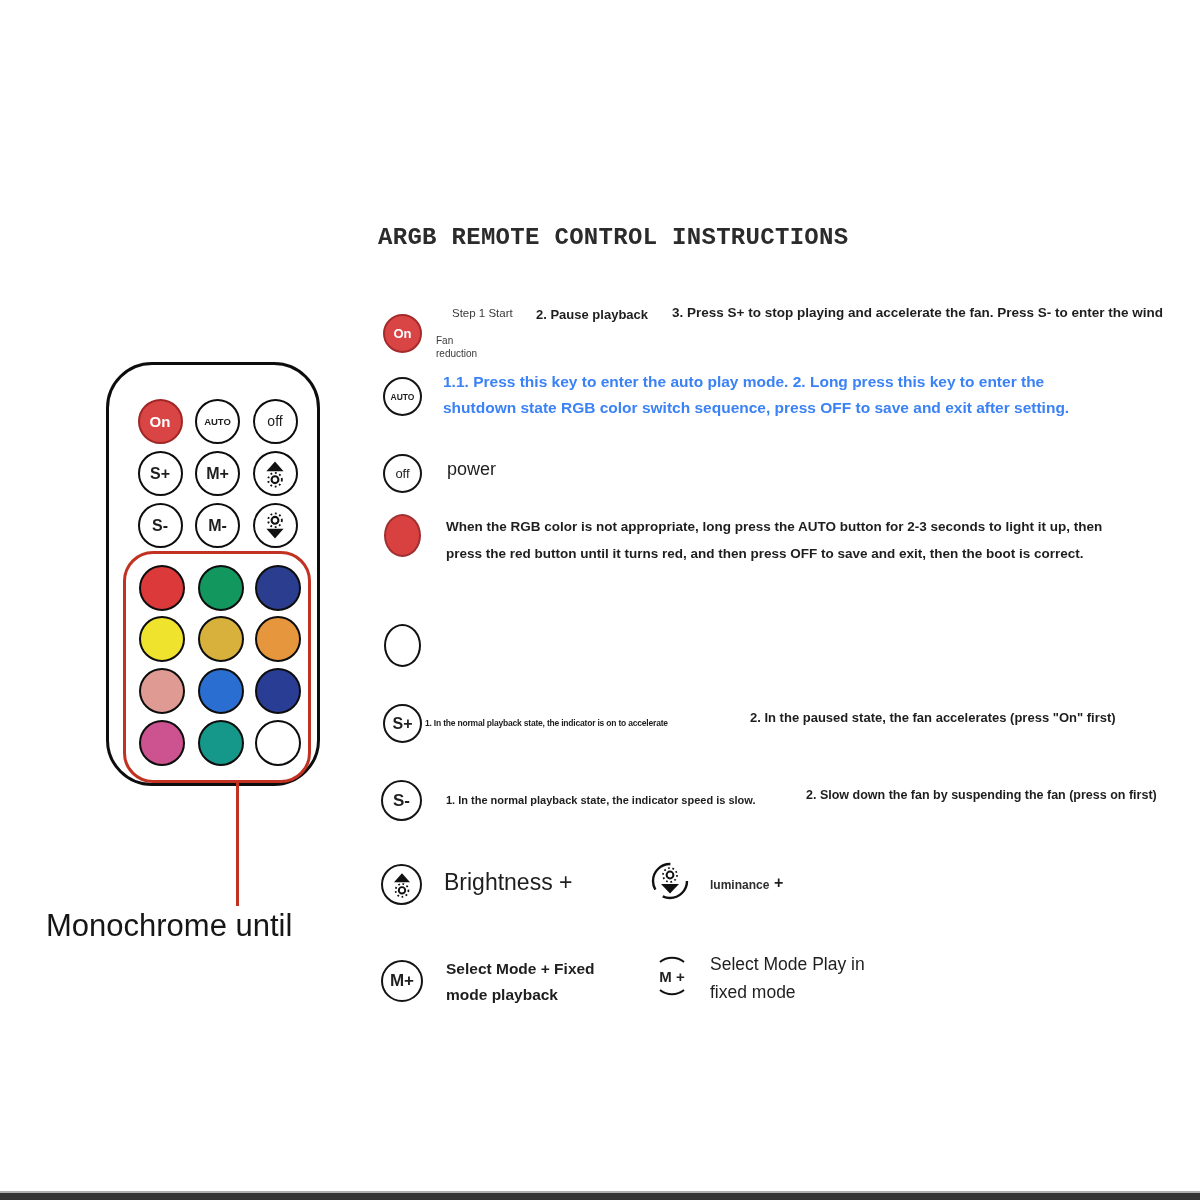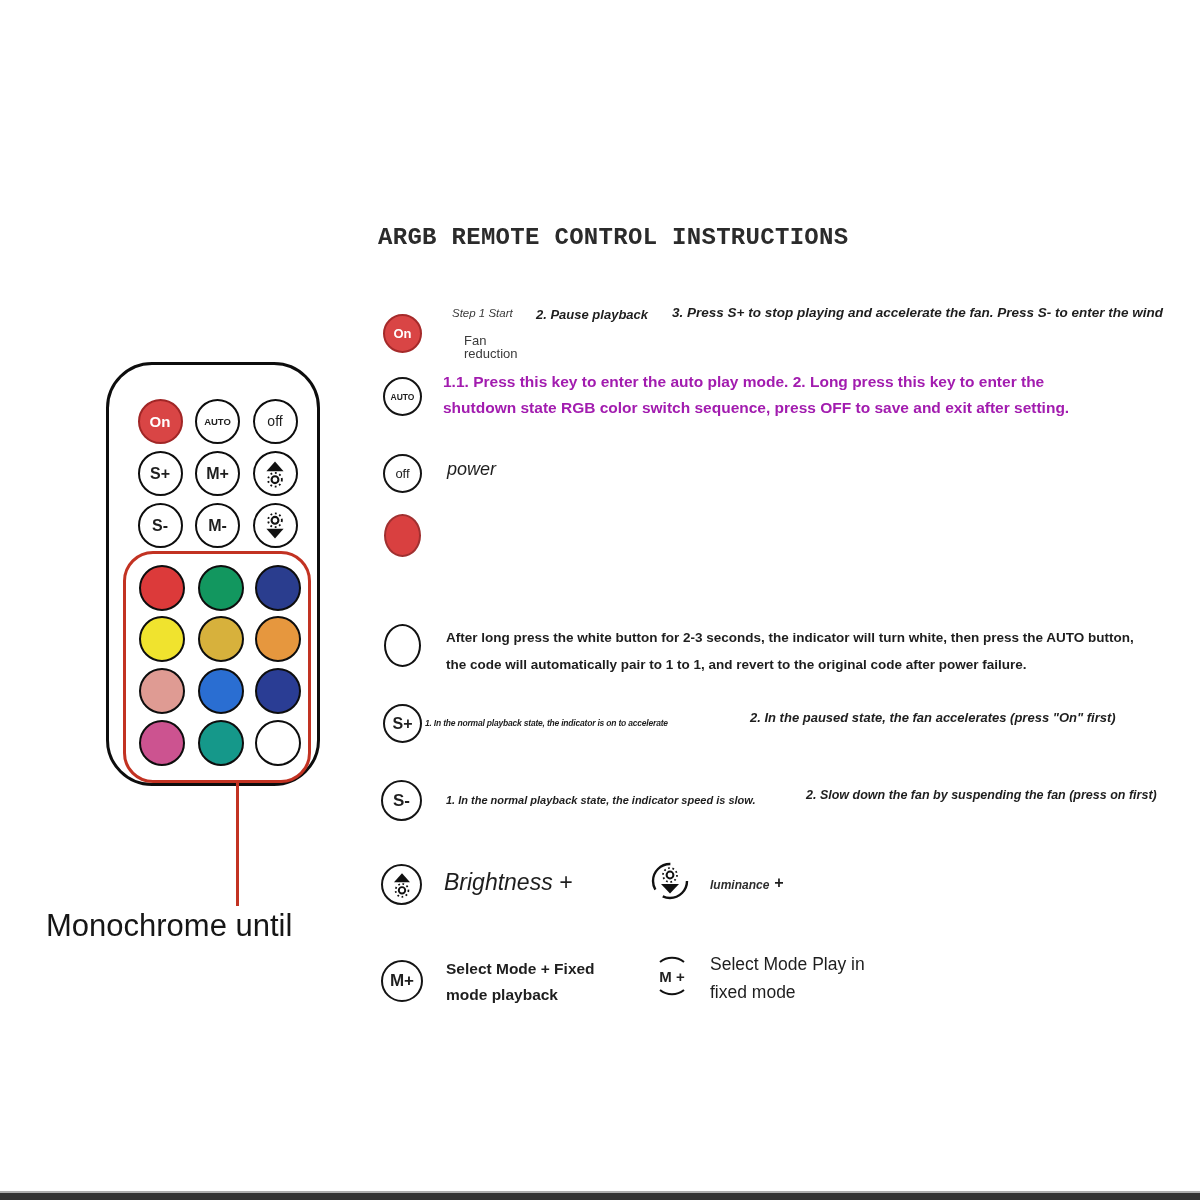--- a/index.html
+++ b/index.html
@@ -13,21 +13,21 @@
   .key{position:absolute;width:45px;height:45px;border-radius:50%;border:2.5px solid #0d0d0d;
        box-sizing:border-box;background:#fff;display:flex;align-items:center;justify-content:center;}
   .red-box{position:absolute;left:14px;top:186px;width:188px;height:232px;border:3px solid #c23222;
            border-radius:30px;box-sizing:border-box;}
   .ckey{position:absolute;width:46px;height:46px;border-radius:50%;border:2.5px solid #0d0d0d;box-sizing:border-box;}
   .red-line{position:absolute;left:236px;top:782px;width:3px;height:124px;background:#c23222;}
   .mono-label{font-size:31px;font-weight:500;color:#161616;white-space:nowrap;}
   
   .icir{position:absolute;border-radius:50%;border:2.5px solid #141414;box-sizing:border-box;background:#fff;
         display:flex;align-items:center;justify-content:center;}
-  .t{position:absolute;white-space:nowrap;font-style:italic;}
+  .t{position:absolute;white-space:nowrap;}
   .wrap{position:absolute;}
   .b600{font-weight:600;}
   .arcwrap{position:absolute;display:flex;align-items:center;justify-content:center;}
   .arcwrap span{position:absolute;font-size:15px;font-weight:600;color:#222;}
 </style>
 </head>
 <body>
 
 <div class="page">
 
@@ -89,38 +89,38 @@
     </div>
   </div>
 
   <div class="red-line"></div>
   <div class="abs mono-label" style="left:46px;top:908px;">Monochrome until</div>
 
   <div class="icir" style="left:383px;top:314px;width:39px;height:39px;background:#d94545;border-color:#a52a2a;">
     <span style="color:#fff;font-size:13px;font-weight:700;">On</span>
   </div>
   <div class="t" style="left:452px;top:307px;font-size:11.5px;font-weight:500;color:#3a3a3a;">Step 1 Start</div>
-  <div class="wrap" style="left:464px;top:334px;width:58px;font-size:13px;line-height:13px;color:#3a3a3a;">Fan reduction</div>
+  <div class="wrap" style="left:436px;top:334px;width:58px;font-size:10px;line-height:13px;color:#3a3a3a;">Fan reduction</div>
   <div class="t b600" style="left:536px;top:307px;font-size:13px;">2. Pause playback</div>
   <div class="t b600" style="left:672px;top:305px;font-size:13.5px;">3. Press S+ to stop playing and accelerate the fan. Press S- to enter the wind</div>
 
   <div class="icir" style="left:383px;top:377px;width:39px;height:39px;">
     <span style="font-size:8.5px;font-weight:700;">AUTO</span>
   </div>
-  <div class="wrap b600" style="left:443px;top:369px;width:650px;font-size:15.5px;line-height:26px;color:#a21caf;">1.1. Press this key to enter the auto play mode. 2. Long press this key to enter the shutdown state RGB color switch sequence, press OFF to save and exit after setting.</div>
+  <div class="wrap b600" style="left:443px;top:369px;width:650px;font-size:15.5px;line-height:26px;color:#3b82f6;">1.1. Press this key to enter the auto play mode. 2. Long press this key to enter the shutdown state RGB color switch sequence, press OFF to save and exit after setting.</div>
 
   <div class="icir" style="left:383px;top:454px;width:39px;height:39px;">
     <span style="font-size:13px;font-weight:500;">off</span>
   </div>
   <div class="t" style="left:447px;top:459px;font-size:18px;font-weight:500;text-align:right;">power</div>
 
   <div class="abs" style="left:384px;top:514px;width:37px;height:43px;border-radius:50%;background:#d94040;border:2px solid #a03030;box-sizing:border-box;"></div>
+  <div class="wrap b600" style="left:446px;top:513px;width:690px;font-size:13.5px;line-height:27px;">When the RGB color is not appropriate, long press the AUTO button for 2-3 seconds to light it up, then press the red button until it turns red, and then press OFF to save and exit, then the boot is correct.</div>
 
   <div class="abs" style="left:384px;top:624px;width:37px;height:43px;border-radius:50%;background:#fff;border:2.5px solid #111;box-sizing:border-box;"></div>
-  <div class="wrap b600" style="left:446px;top:624px;width:690px;font-size:13.5px;line-height:27px;">After long press the white button for 2-3 seconds, the indicator will turn white, then press the AUTO button, the code will automatically pair to 1 to 1, and revert to the original code after power failure.</div>
 
   <div class="icir" style="left:383px;top:704px;width:39px;height:39px;">
     <span style="font-size:16px;font-weight:700;">S+</span>
   </div>
   <div class="t b600" style="left:425px;top:718px;font-size:8.5px;letter-spacing:-0.2px;">1. In the normal playback state, the indicator is on to accelerate</div>
   <div class="t b600" style="left:750px;top:710px;font-size:13px;">2. In the paused state, the fan accelerates (press "On" first)</div>
 
   <div class="icir" style="left:381px;top:780px;width:41px;height:41px;">
     <span style="font-size:17px;font-weight:700;">S-</span>
   </div>

